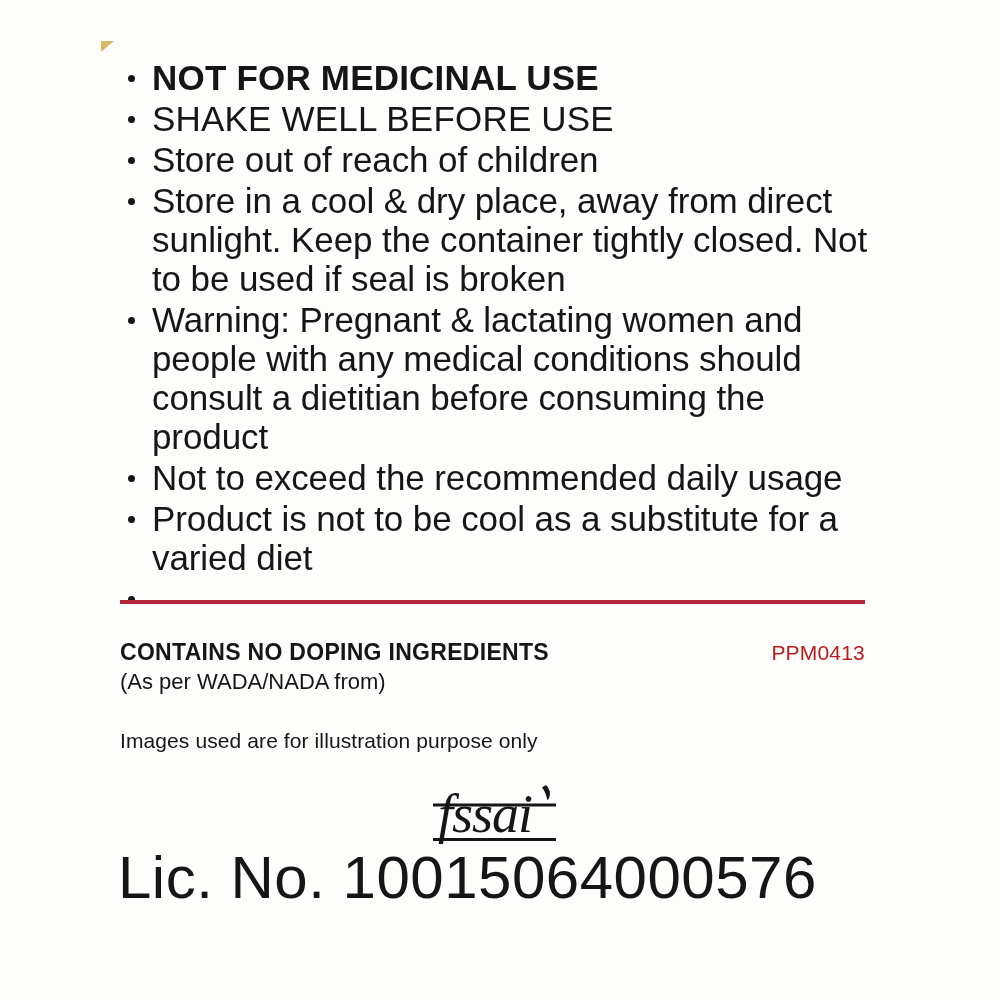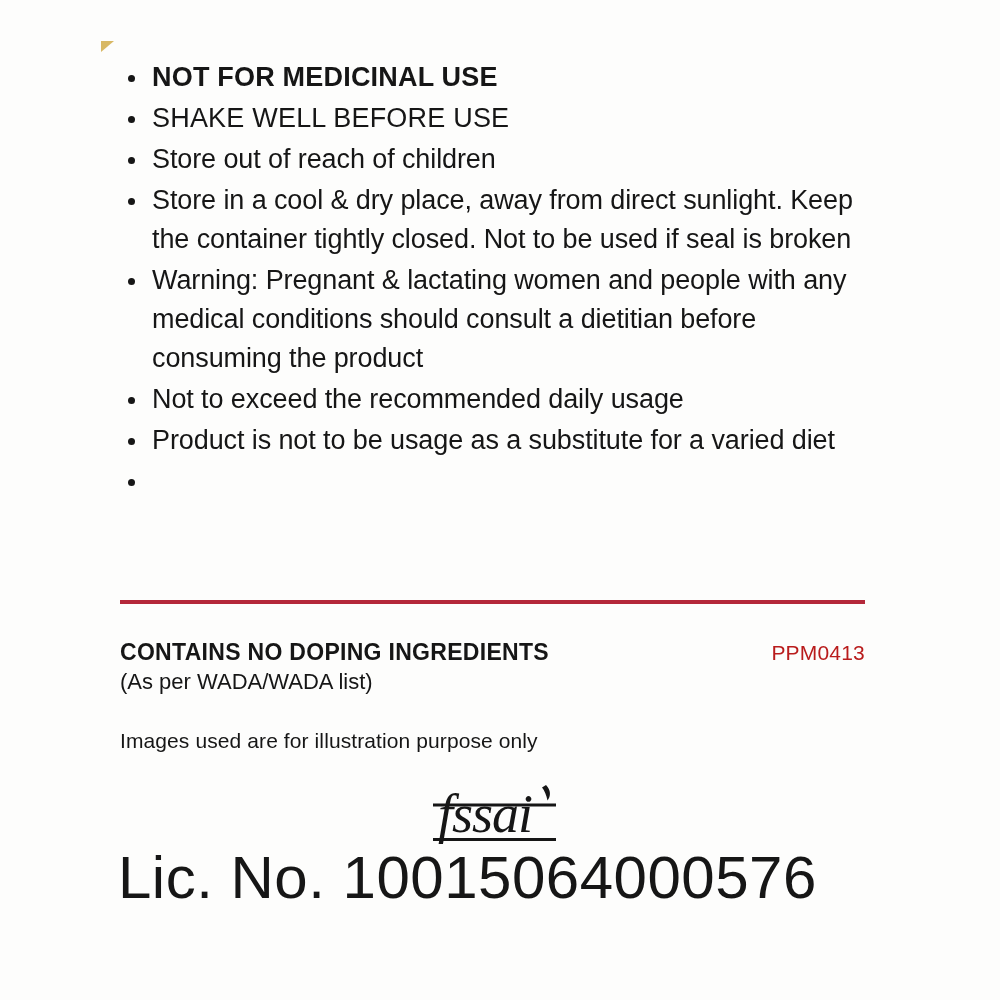--- a/index.html
+++ b/index.html
@@ -42,21 +42,21 @@
     left: 120px;
     top: 58px;
     width: 770px;
     margin: 0;
     padding: 0;
     list-style: none;
   }
   .warning-item {
     position: relative;
     padding-left: 32px;
-    font-size: 27px;
+    font-size: 35px;
     line-height: 39px;
     letter-spacing: -0.1px;
     color: #161616;
     margin-bottom: 2px;
     font-stretch: condensed;
   }
   .warning-item .bullet-dot {
     position: absolute;
     left: 8px;
     top: 17px;
@@ -185,35 +185,35 @@
     <li class="warning-item">
       <span class="bullet-dot"></span>
       <span>Warning:  Pregnant &amp; lactating women and people with any medical conditions should consult a dietitian before consuming the product</span>
     </li>
     <li class="warning-item">
       <span class="bullet-dot"></span>
       <span>Not to exceed the recommended daily usage</span>
     </li>
     <li class="warning-item">
       <span class="bullet-dot"></span>
-      <span>Product is not to be usage as a substitute for a varied diet</span>
+      <span>Product is not to be cool as a substitute for a varied diet</span>
     </li>
     <li class="warning-item">
       <span class="bullet-dot"></span>
     </li>
   </ul>
 
   <div class="divider-rule"></div>
 
   <div class="doping-block">
     <div class="doping-row">
       <div class="doping-heading">CONTAINS NO DOPING INGREDIENTS</div>
       <div class="batch-code">PPM0413</div>
     </div>
-    <div class="doping-subnote">(As per WADA/WADA list)</div>
+    <div class="doping-subnote">(As per WADA/NADA from)</div>
   </div>
 
   <div class="illustration-note">Images used are for illustration purpose only</div>
 
   <div class="fssai-logo-wrap">
     <svg class="fssai-logo" viewBox="0 0 160 66" aria-label="fssai">
       <text x="18" y="52" font-family="'Liberation Serif', serif" font-size="54" font-style="italic" font-weight="400" fill="#161616" letter-spacing="-1">fssai</text>
       <rect x="13" y="23.5" width="123" height="3" fill="#161616"></rect>
       <rect x="13" y="58" width="123" height="3" fill="#161616"></rect>
       <path d="M126 5 C131 10, 131 16, 127.5 20.5 C126.5 15.5, 124.5 10.5, 122 7.5 Z" fill="#161616"></path>

